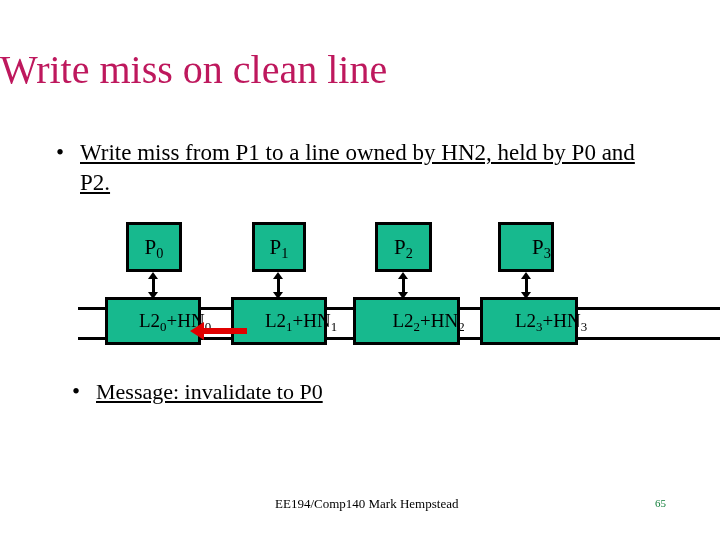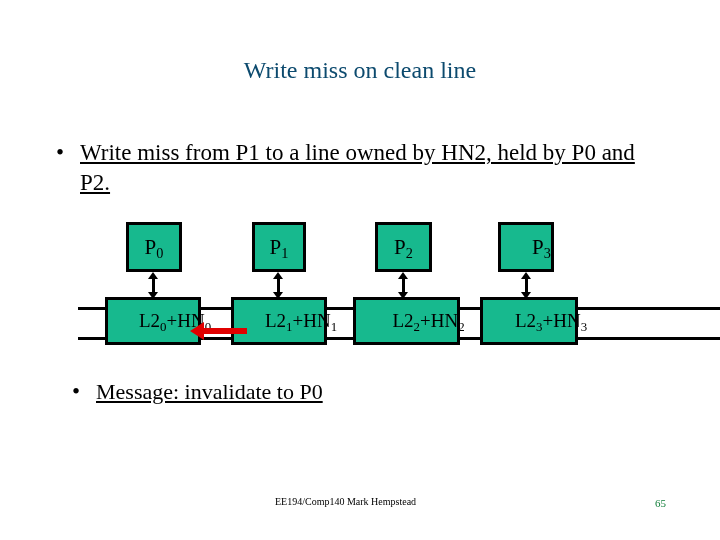--- a/index.html
+++ b/index.html
@@ -15,25 +15,24 @@
     overflow: hidden;
     font-family: "Liberation Serif", "DejaVu Serif", serif;
   }
 
   
   #title {
     position: absolute;
     left: 0;
     top: 48px;
     width: 720px;
-    text-align: center;
-    font-family: "Liberation Serif", "DejaVu Serif", serif;
-    font-size: 24px;
+    font-family: "Liberation Serif", "DejaVu Serif", serif;
+    font-size: 40px;
     line-height: 44px;
-    color: #0c4a6e;
+    color: #be185d;
     letter-spacing: 0px;
     white-space: nowrap;
   }
 
   
   .bullet-block {
     position: absolute;
     font-family: "Liberation Serif", "DejaVu Serif", serif;
     color: #000000;
   }
@@ -148,21 +147,21 @@
     border-right: 14px solid #e00000;
     z-index: 5;
   }
 
   
   #footer-text {
     position: absolute;
     left: 275px;
     top: 496px;
     font-family: "Liberation Serif", "DejaVu Serif", serif;
-    font-size: 10px;
+    font-size: 13px;
     color: #000000;
     white-space: nowrap;
   }
   #footer-page {
     position: absolute;
     left: 655px;
     top: 497px;
     font-family: "Liberation Serif", "DejaVu Serif", serif;
     font-size: 11px;
     color: #15803d;

